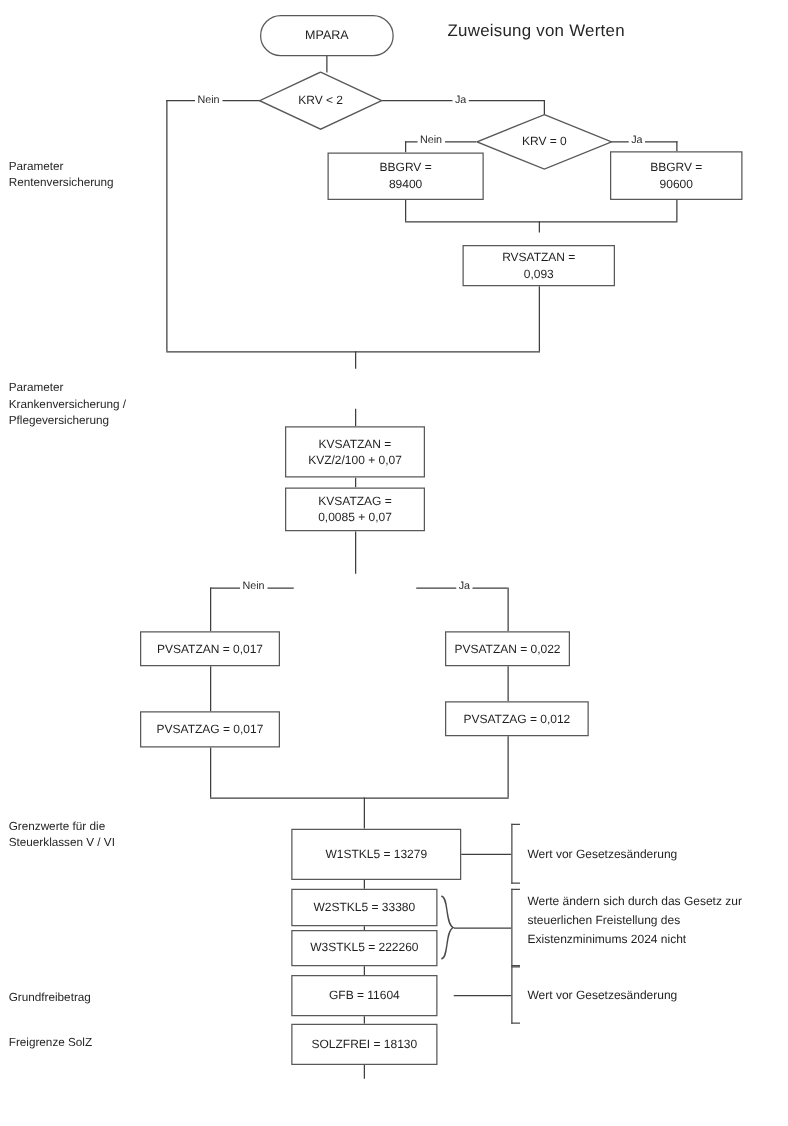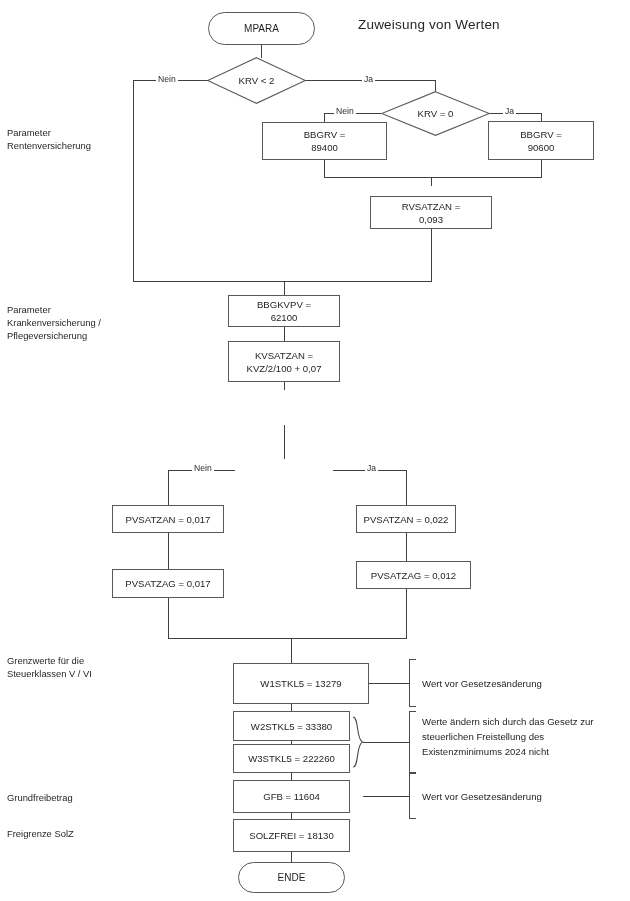--- a/index.html
+++ b/index.html
@@ -206,47 +206,46 @@
 
   <div class="node" style="left:262px; top:122px; width:125px; height:38px;">BBGRV =
 89400</div>
 
   <div class="node" style="left:488px; top:121px; width:106px; height:39px;">BBGRV =
 90600</div>
 
   <div class="node" style="left:370px; top:196px; width:122px; height:33px;">RVSATZAN =
 0,093</div>
 
-  <div class="node" style="left:228px; top:295px; width:112px; height:32px;">BBGKVPV =
-62100</div>
 
   <div class="node" style="left:228px; top:341px; width:112px; height:41px;">KVSATZAN =
 KVZ/2/100 + 0,07</div>
 
+  <div class="node" style="left:228px; top:390px; width:112px; height:35px;">KVSATZAG =
+0,0085 + 0,07</div>
 
 
   <div class="node" style="left:112px; top:505px; width:112px; height:28px;">PVSATZAN = 0,017</div>
 
   <div class="node" style="left:112px; top:569px; width:112px; height:29px;">PVSATZAG = 0,017</div>
 
   <div class="node" style="left:356px; top:505px; width:100px; height:28px;">PVSATZAN = 0,022</div>
 
   <div class="node" style="left:356px; top:561px; width:115px; height:28px;">PVSATZAG = 0,012</div>
 
   <div class="node" style="left:233px; top:663px; width:136px; height:41px;">W1STKL5 = 13279</div>
 
   <div class="node" style="left:233px; top:711px; width:117px; height:30px;">W2STKL5 = 33380</div>
 
   <div class="node" style="left:233px; top:744px; width:117px; height:29px;">W3STKL5 = 222260</div>
 
   <div class="node" style="left:233px; top:780px; width:117px; height:33px;">GFB = 11604</div>
 
   <div class="node" style="left:233px; top:819px; width:117px; height:33px;">SOLZFREI = 18130</div>
 
-  <div class="node terminal" style="left:238px; top:862px; width:107px; height:31px;">ENDE</div>
 
   <div class="edge-label" style="left:156px; top:74px;">Nein</div>
   <div class="edge-label" style="left:362px; top:74px;">Ja</div>
   <div class="edge-label" style="left:334px; top:106px;">Nein</div>
   <div class="edge-label" style="left:503px; top:106px;">Ja</div>
   <div class="edge-label" style="left:192px; top:463px;">Nein</div>
   <div class="edge-label" style="left:365px; top:463px;">Ja</div>
 
   <div class="ln h" style="left:363px; top:683px; width:46px;"></div>
   <div class="bracket" style="left:409px; top:659px; width:7px; height:48px;"></div>

